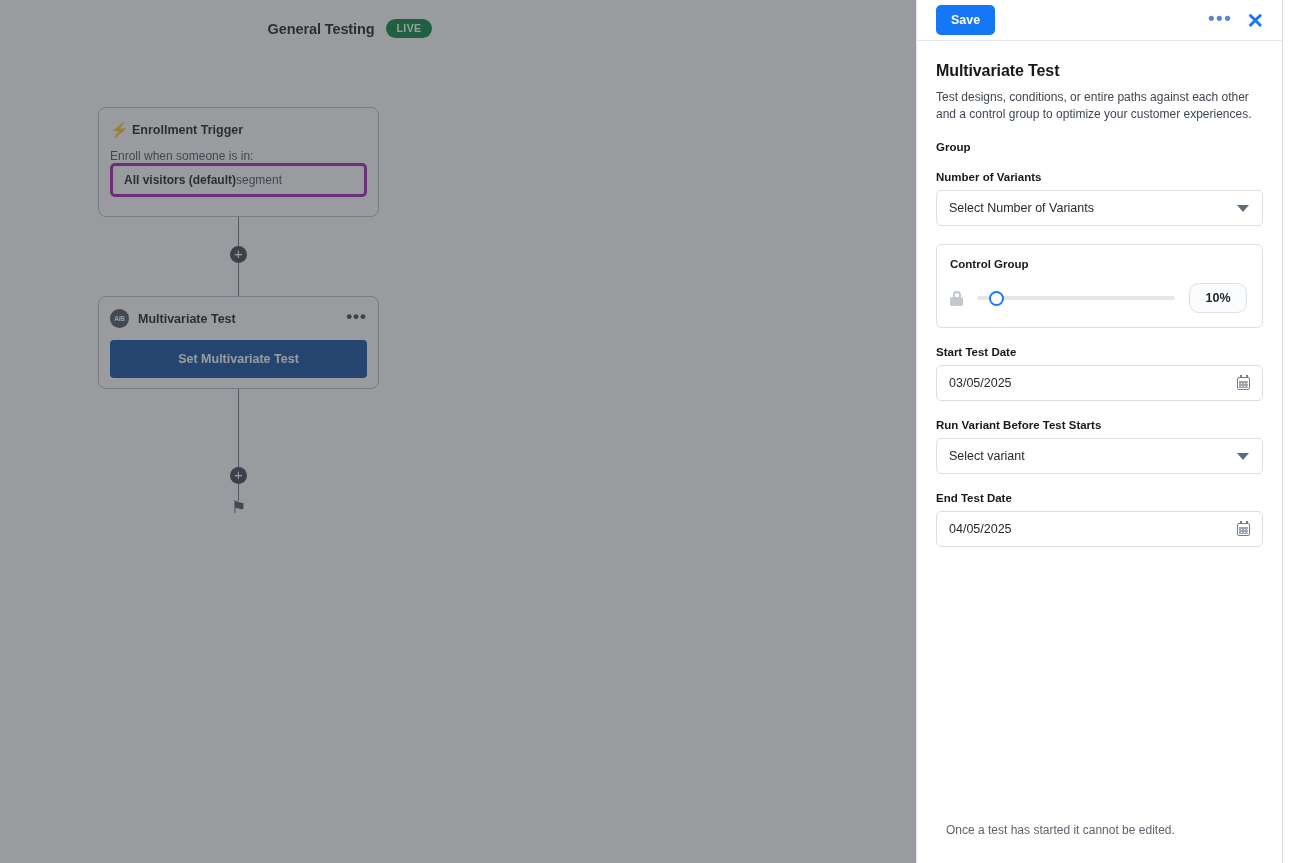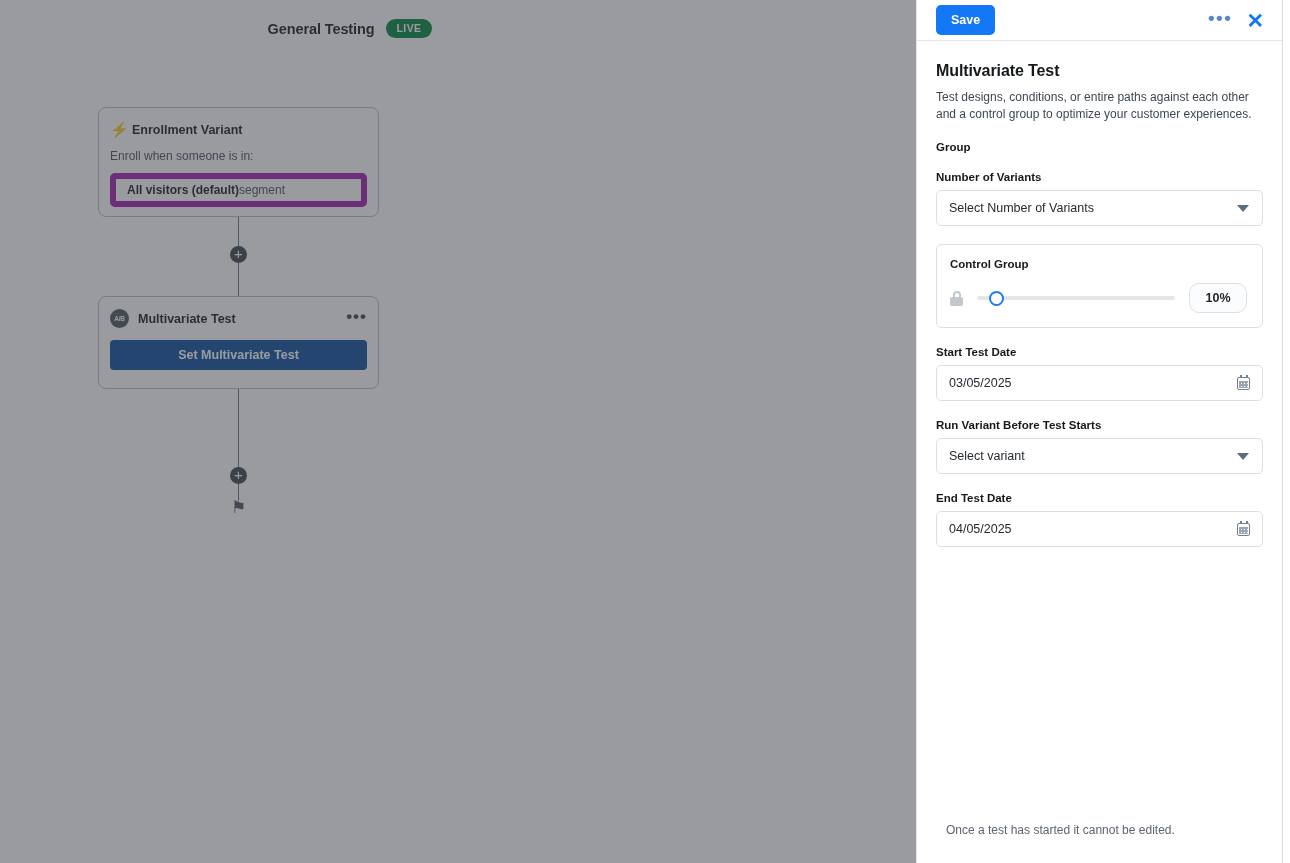--- a/index.html
+++ b/index.html
@@ -104,23 +104,22 @@
     font-size: 12.5px;
     font-weight: bold;
     color: #16191c;
   }
   .node-sub {
     margin-top: 11px;
     font-size: 12px;
     color: #47505b;
   }
   .segment-pill {
-    margin-top: 10px;
     height: 34px;
-    border: 6px solid #a21caf;
+    border: 3px solid #a21caf;
     border-radius: 5px;
     display: flex;
     align-items: center;
     padding: 0 11px;
     font-size: 12px;
     color: #47505b;
   }
   .segment-pill b { color: #16191c; font-weight: bold; }
 
   .node-mvt {
@@ -155,21 +154,21 @@
     margin-left: auto;
     color: #3b434d;
     font-size: 17px;
     line-height: 8px;
     letter-spacing: 1px;
     font-weight: bold;
     padding-bottom: 4px;
   }
   .mvt-button {
     margin-top: 12px;
-    height: 30px;
+    height: 38px;
     background: #0a4d9e;
     border-radius: 4px;
     color: #ffffff;
     font-size: 12.5px;
     font-weight: bold;
     display: flex;
     align-items: center;
     justify-content: center;
     border: none;
     width: 100%;
@@ -441,21 +440,21 @@
     <div class="canvas-body">
 
       <div class="conn" style="left:238px; top:174px; height:38px;"></div>
       <div class="conn" style="left:238px; top:220px; height:33px;"></div>
       <div class="conn" style="left:238px; top:346px; height:78px;"></div>
       <div class="conn" style="left:238px; top:441px; height:17px;"></div>
 
       <div class="node node-trigger">
         <div class="node-head">
           <span class="bolt-icon">⚡</span>
-          <span class="node-title">Enrollment Variant</span>
+          <span class="node-title">Enrollment Trigger</span>
         </div>
         <div class="node-sub">Enroll when someone is in:</div>
         <div class="segment-pill">
           <b>All visitors (default)</b>
             <span> segment</span>
         </div>
       </div>
 
       <div class="plus-node" style="left:230px; top:203px;">
         <span>+</span>

